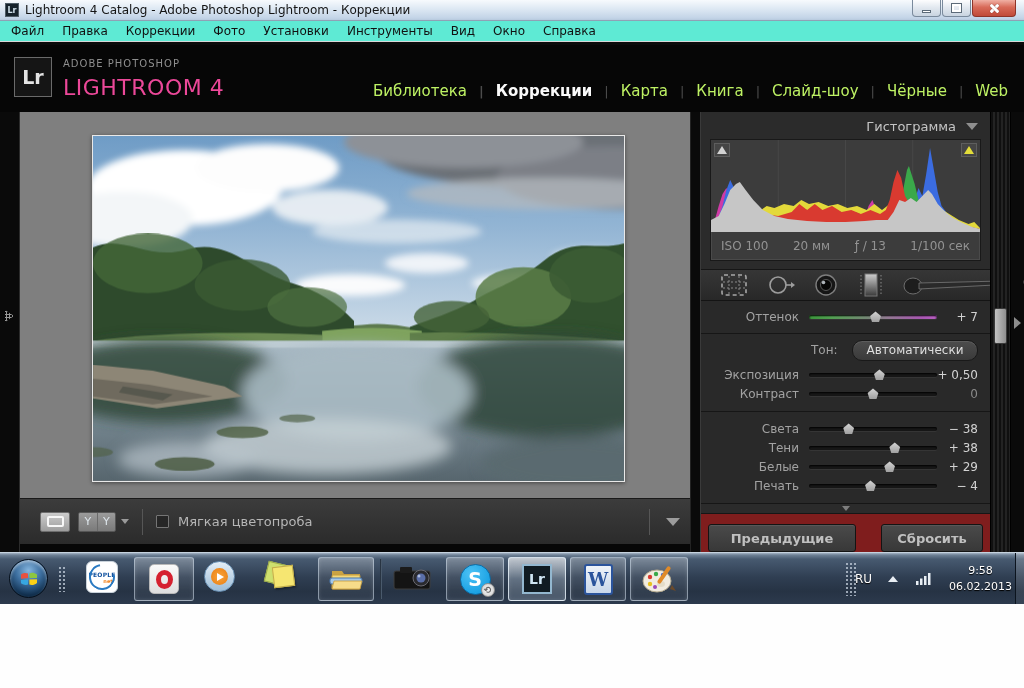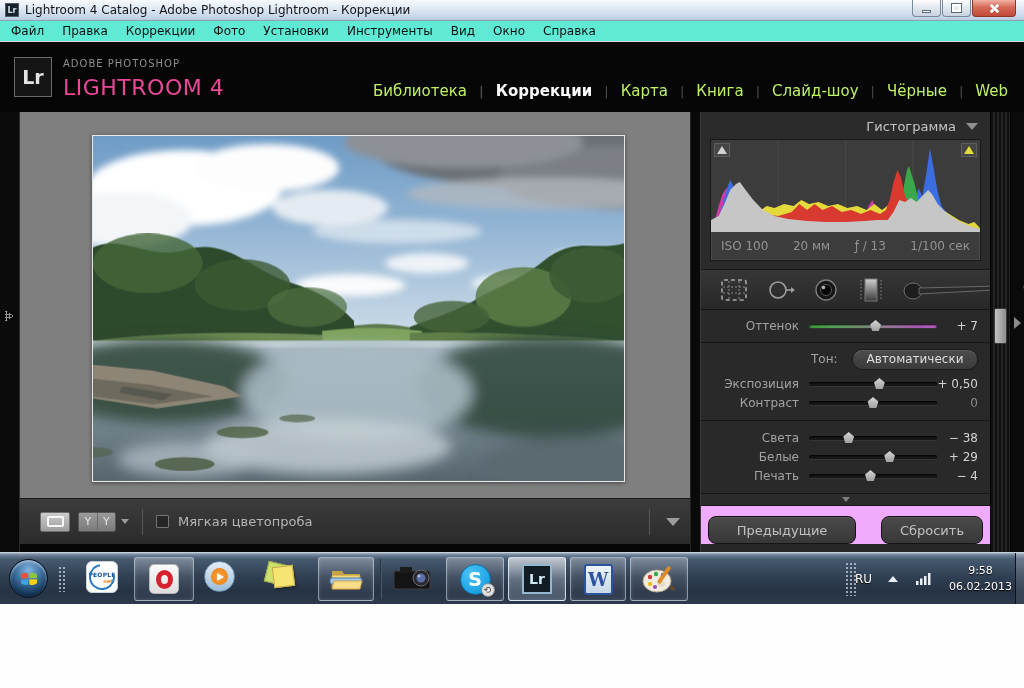--- a/index.html
+++ b/index.html
@@ -71,21 +71,21 @@
   .softproof-check { width:13px; height:13px; background:#262626; border:1px solid #757575; border-radius:1px; }
   .softproof-label { margin-left:9px; font-size:13px; color:#b6b6b6; }
   .toolbar-right { position:absolute; right:10px; top:0; height:100%; display:flex; align-items:center; }
   .tb-divider-r { width:1px; height:26px; background:#565656; margin-right:16px; }
   .toolbar-caret { width:0; height:0; border-left:7px solid transparent; border-right:7px solid transparent;
     border-top:8px solid #9c9c9c; }
 
   .divider-col { width:10px; background:#0a0a0a; border-left:1px solid #232323; }
 
   
-  .right-panel { width:290px; background:#f0abfc; border-left:1px solid #3a3a3a; display:flex; flex-direction:column; font-size:12px; }
+  .right-panel { width:290px; background:#7f1d1d; border-left:1px solid #3a3a3a; display:flex; flex-direction:column; font-size:12px; }
   .hist-section { padding:5px 0 8px; border-bottom:1px solid #161616; background:#2b2b2b; }
   .hist-header { display:flex; justify-content:flex-end; align-items:center; padding:2px 12px 5px; }
   .hist-title { color:#c4c4c4; font-size:13px; margin-right:10px; }
   .hist-caret { width:0; height:0; border-left:6px solid transparent; border-right:6px solid transparent;
     border-top:7px solid #8f8f8f; }
   .hist-box { margin:0 9px; height:122px; background:#3c3c3c; border:1px solid #191919;
     box-shadow:0 0 0 1px #4a4a4a inset; position:relative; }
   .clip-box { position:absolute; top:3px; width:16px; height:14px; background:#454545; border:1px solid #5e5e5e;
     display:flex; align-items:center; justify-content:center; z-index:3; }
   .clip-box.left { left:3px; } .clip-box.right { right:3px; }
@@ -121,23 +121,23 @@
     background:linear-gradient(#4d4d4d,#3a3a3a); color:#dedede; font-size:12px;
     display:flex; align-items:center; justify-content:center; box-shadow:inset 0 1px 0 rgba(255,255,255,.09); }
   .presence-section { padding:7px 0 8px; }
   .presence-section .slider-row { height:19px; }
 
   .mini-strip { height:12px; background:#2b2b2b; border-bottom:1px solid #161616;
     display:flex; align-items:center; justify-content:center; }
   .mini-caret { width:0; height:0; border-left:4px solid transparent; border-right:4px solid transparent;
     border-top:5px solid #7e7e7e; }
   .panel-buttons { display:flex; justify-content:space-between; padding:10px 7px 0; }
-  .pbtn { height:28px; border:1px solid #141414; border-radius:8px; background:linear-gradient(#4a4a4a,#383838);
+  .pbtn { height:28px; border:1px solid #141414; border-radius:3px; background:linear-gradient(#4a4a4a,#383838);
     color:#c0c0c0; font-size:13px; display:flex; align-items:center; justify-content:center;
-    box-shadow:inset 0 1px 0 rgba(255,255,255,.08); }
+    box-shadow:inset 0 1px 0 rgba(255,255,255,.08);font-weight:bold; }
   .pbtn.prev { width:148px; } .pbtn.reset { width:102px; }
   .panel-fill { flex:1; background:#272727; }
 
   .scroll-col { width:20px; background:repeating-linear-gradient(90deg,#101010 0 2px,#232323 2px 4px);
     position:relative; border-left:1px solid #000; }
   .scroll-thumb { position:absolute; left:3px; top:196px; width:13px; height:36px; border-radius:2px;
     background:linear-gradient(90deg,#c2c2c2,#8e8e8e); border:1px solid #3a3a3a; }
   .right-strip { width:13px; background:#0a0a0a; position:relative; border-left:1px solid #000; }
   .reveal-right { position:absolute; left:3px; top:205px; width:0; height:0;
     border-top:6px solid transparent; border-bottom:6px solid transparent; border-left:7px solid #8c8c8c; }
@@ -484,20 +484,28 @@
       <div class="panel-section presence-section">
         <div class="slider-row">
           <span class="slider-label">Света</span>
           <div class="track-wrap">
             <div class="track"></div>
             <div class="thumb" style="left: calc(31% - 6px);"></div>
           </div>
           <span class="slider-val">− 38</span>
         </div>
         <div class="slider-row">
+          <span class="slider-label">Тени</span>
+          <div class="track-wrap">
+            <div class="track"></div>
+            <div class="thumb" style="left: calc(67% - 6px);"></div>
+          </div>
+          <span class="slider-val">+ 38</span>
+        </div>
+        <div class="slider-row">
           <span class="slider-label">Белые</span>
           <div class="track-wrap">
             <div class="track"></div>
             <div class="thumb" style="left: calc(63% - 6px);"></div>
           </div>
           <span class="slider-val">+ 29</span>
         </div>
         <div class="slider-row">
           <span class="slider-label">Печать</span>
           <div class="track-wrap">

